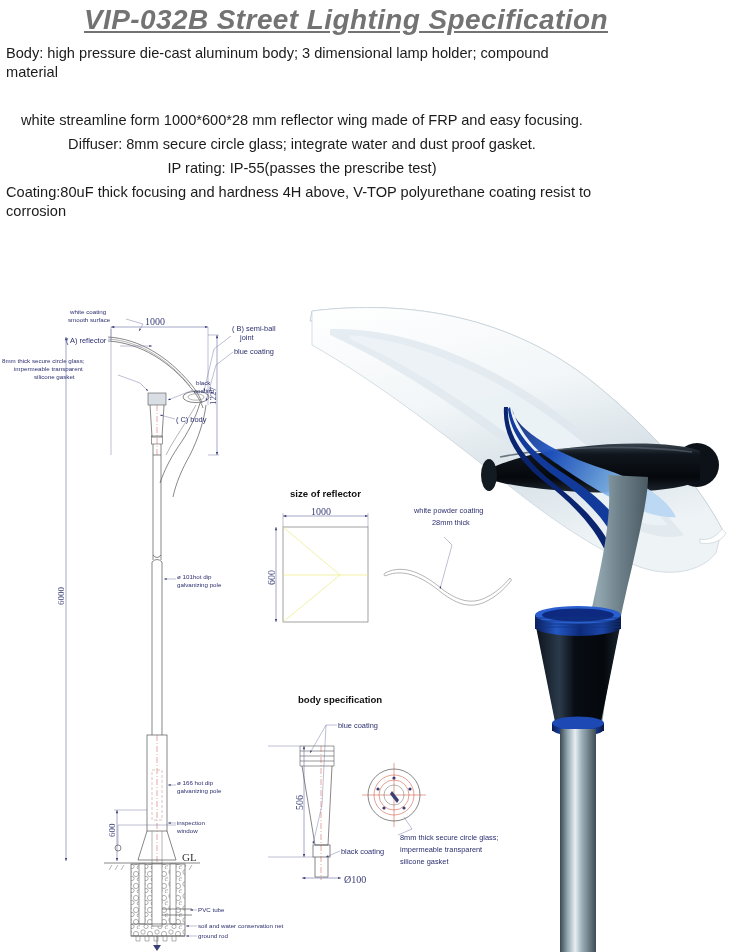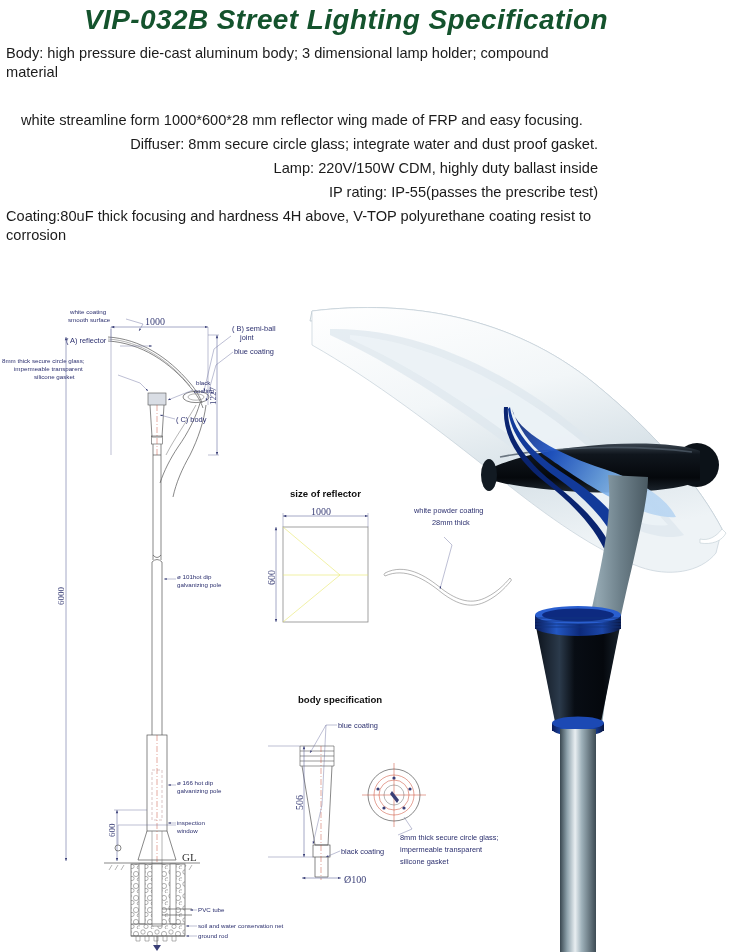--- a/index.html
+++ b/index.html
@@ -5,31 +5,31 @@
   html,body{margin:0;padding:0;background:#ffffff;}
   body{
     width:750px;height:952px;position:relative;overflow:hidden;
     font-family:"Liberation Sans","DejaVu Sans",sans-serif;
     color:#1a1a1a;
   }
   
   #doc-title{
     position:absolute;left:0;top:4px;width:692px;text-align:center;
     font-size:28px;font-style:italic;font-weight:700;
-    color:#14532d;letter-spacing:.4px;white-space:nowrap;
+    color:#737373;letter-spacing:.4px;white-space:nowrap;text-decoration:underline;
   }
   
   #spec-block{position:absolute;left:0;top:44px;width:604px;}
   .spec-para{
     font-size:14.6px;line-height:19px;color:#1b1b1b;
     margin:0 0 5px 0;padding:0 6px;
   }
   .spec-para .l1{display:block;}
   .spec-para .l2{display:block;text-align:center;margin-top:29px;}
-  .p-left{text-align:right;}
+  .p-left{text-align:center;}
 
   
   #drawings{position:absolute;left:0;top:305px;width:618px;height:647px;}
   svg.dwg{position:absolute;left:0;top:0;width:750px;height:647px;overflow:visible;}
 
   .lbl{font-family:"Liberation Sans","DejaVu Sans",sans-serif;fill:#2b2f6e;}
   .lbl-sm{font-size:6.2px;}
   .lbl-md{font-size:7.4px;}
   .lbl-blk{fill:#111;font-size:9.6px;font-weight:700;}
   .dim{font-family:"Liberation Serif","DejaVu Serif",serif;fill:#3a3f77;font-size:9px;}
@@ -54,23 +54,20 @@
   <div class="spec-para">
     <span class="l1">Body: high pressure die-cast aluminum body; 3 dimensional lamp holder; compound material</span>
     <span class="l2">white streamline form 1000*600*28 mm reflector wing made of FRP and easy focusing.</span>
   </div>
 
   <div class="spec-para p-left">
     <span class="l1">Diffuser: 8mm secure circle  glass; integrate water and dust proof gasket.</span>
   </div>
 
 
-  <div class="spec-para p-left">
-    <span class="l1">Lamp: 220V/150W CDM, highly duty ballast inside</span>
-  </div>
 
   <div class="spec-para p-left">
     <span class="l1">IP rating: IP-55(passes the prescribe test)</span>
   </div>
 
 
   <div class="spec-para">
     <span class="l1">Coating:80uF thick focusing and hardness 4H above, V-TOP polyurethane coating resist to corrosion</span>
   </div>
 

